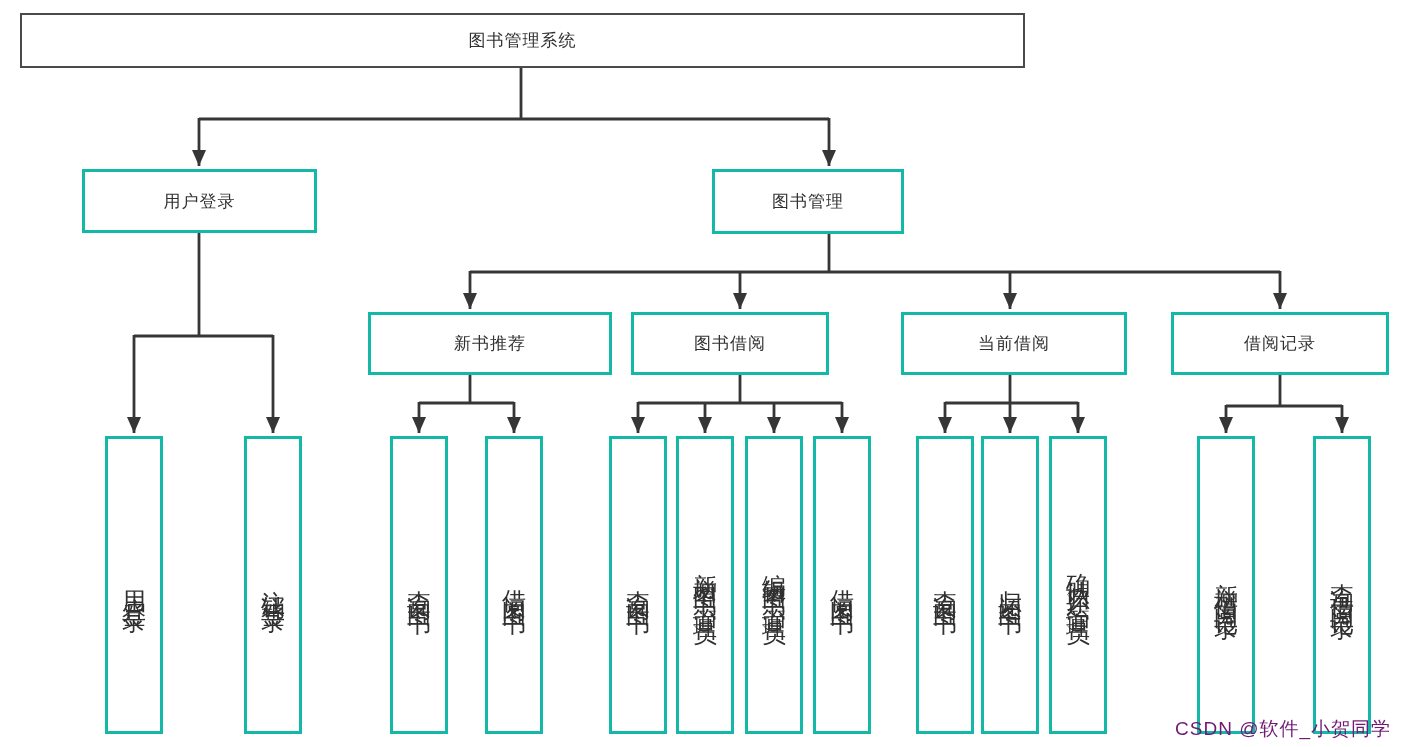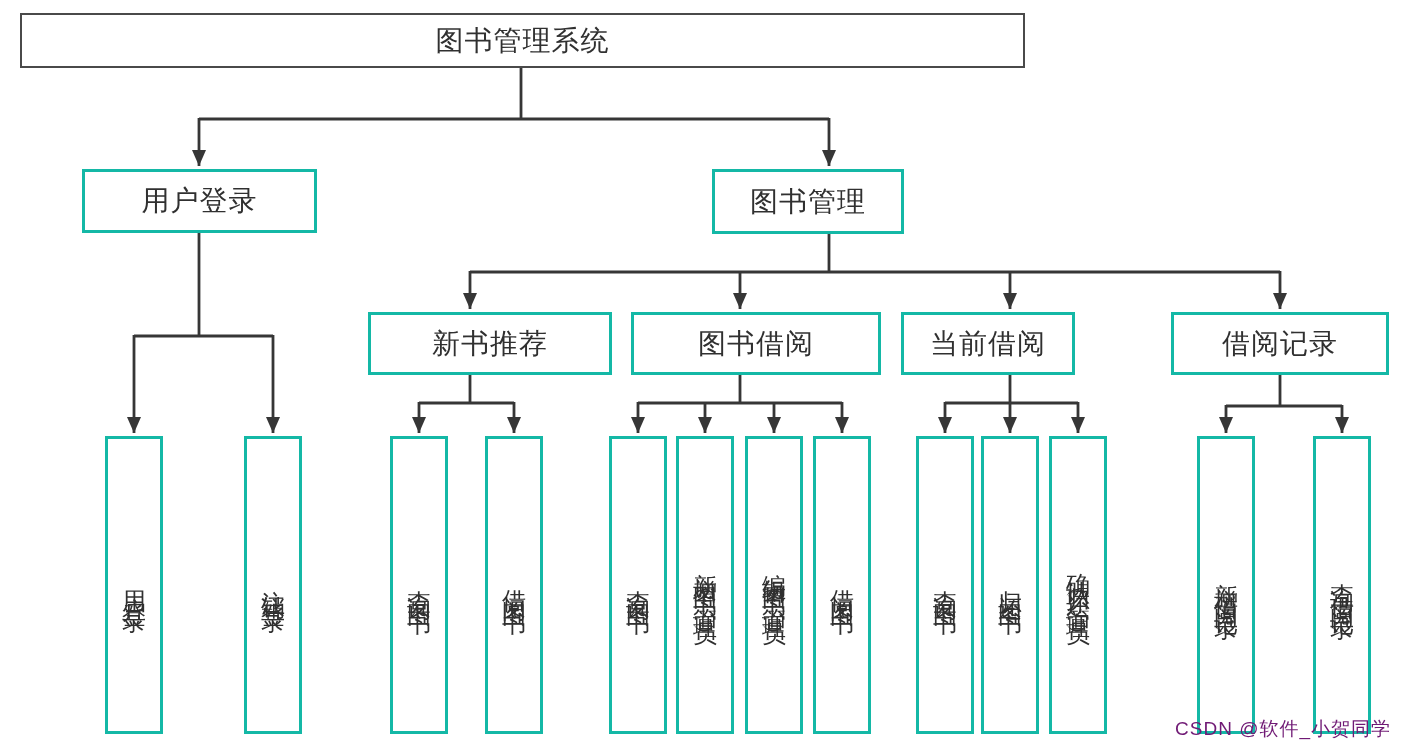--- a/index.html
+++ b/index.html
@@ -16,40 +16,40 @@
     position: absolute;
     box-sizing: border-box;
     background: #ffffff;
     border: 3px solid #14b8a6;
     display: flex;
     align-items: center;
     justify-content: center;
   }
   .box.root { border-width: 2px; border-color: #4a4a4a; }
   .hlabel {
-    font-size: 28px;
+    font-size: 17px;
     color: #303030;
     letter-spacing: 1px;
     white-space: nowrap;
   }
   .vlabel {
     writing-mode: vertical-rl;
     text-orientation: mixed;
     font-size: 24px;
     letter-spacing: 7px;
     line-height: 1;
     color: #303030;
   }
   
   #n-root        { left: 20px;   top: 13px;  width: 1005px; height: 55px; }
   #n-user-login  { left: 82px;   top: 169px; width: 235px;  height: 64px; }
   #n-book-mgmt   { left: 712px;  top: 169px; width: 192px;  height: 65px; }
   #g-newbook     { left: 368px;  top: 312px; width: 244px;  height: 63px; }
-  #g-borrow      { left: 631px;  top: 312px; width: 250px;  height: 63px; text-align: center; }
-  #g-current     { left: 901px;  top: 312px; width: 174px;  height: 63px; }
+  #g-borrow      { left: 631px;  top: 312px; width: 198px;  height: 63px; text-align: center; }
+  #g-current     { left: 901px;  top: 312px; width: 226px;  height: 63px; }
   #g-record      { left: 1171px; top: 312px; width: 218px;  height: 63px; }
   .leaf          { top: 436px; width: 58px; height: 298px; }
   #l-ul  { left: 105px;  }
   #l-lo  { left: 244px;  }
   #l-nbq { left: 390px;  }
   #l-nbb { left: 485px;  }
   #l-bbq { left: 609px;  }
   #l-bba { left: 676px;  }
   #l-bbe { left: 745px;  }
   #l-bbb { left: 813px;  }

